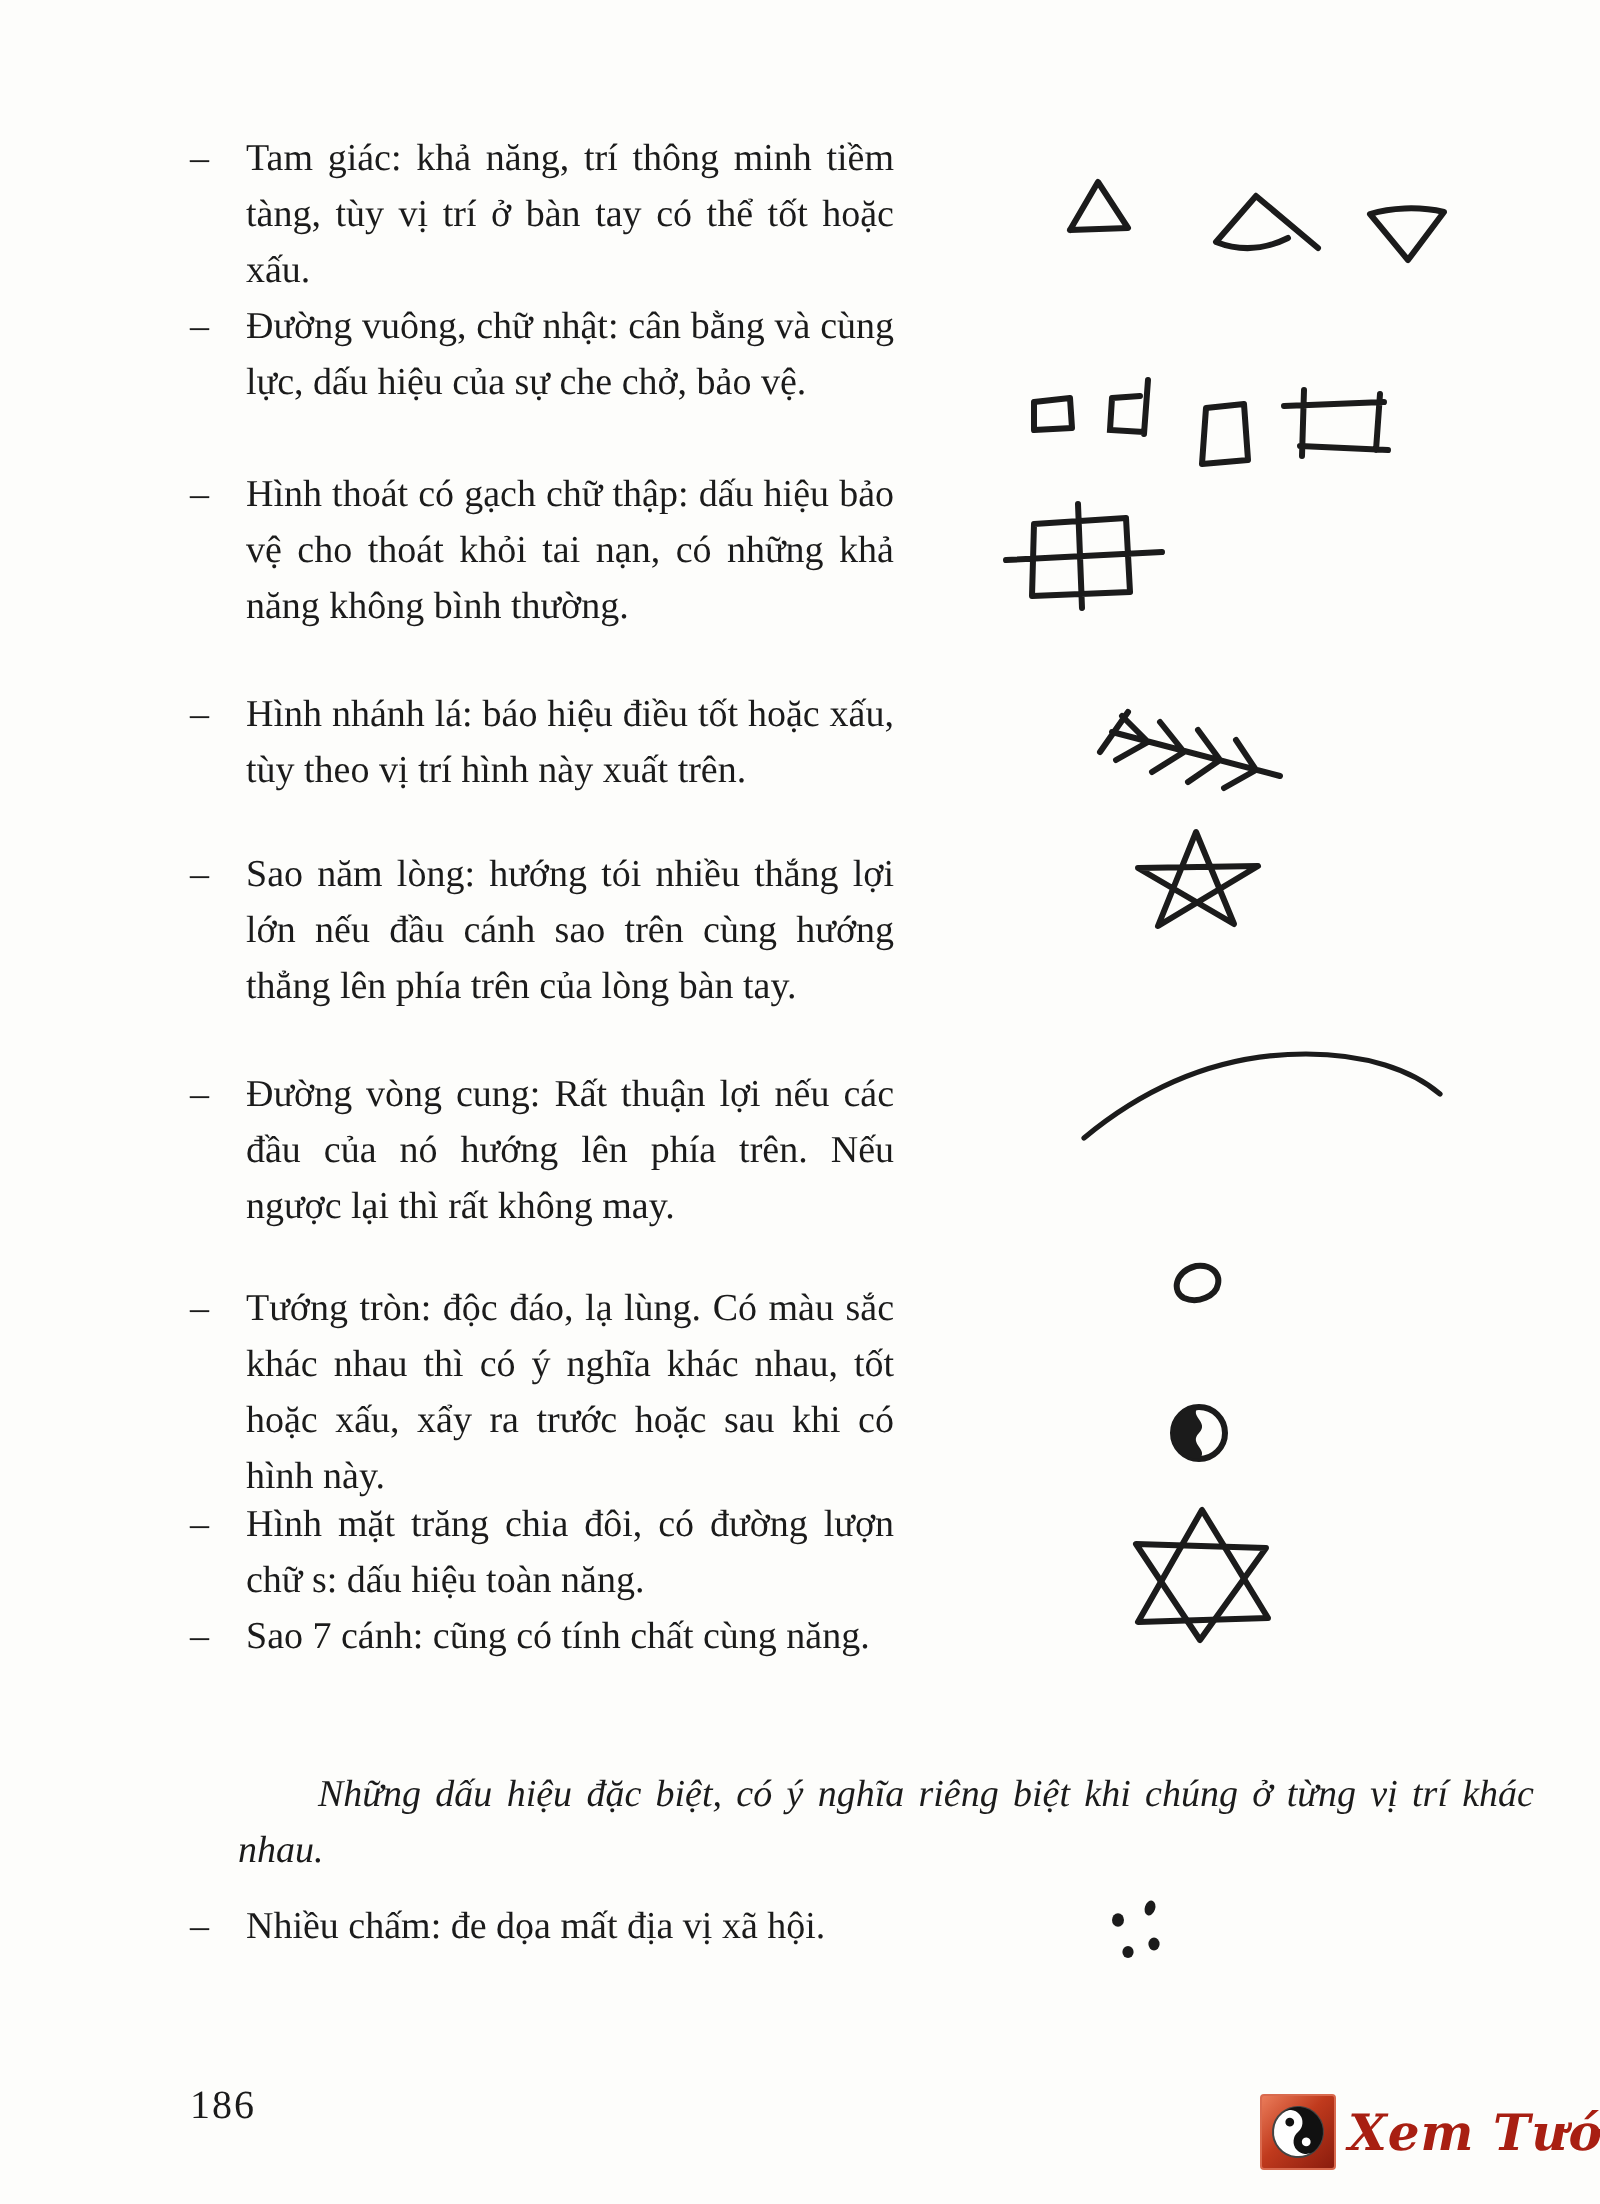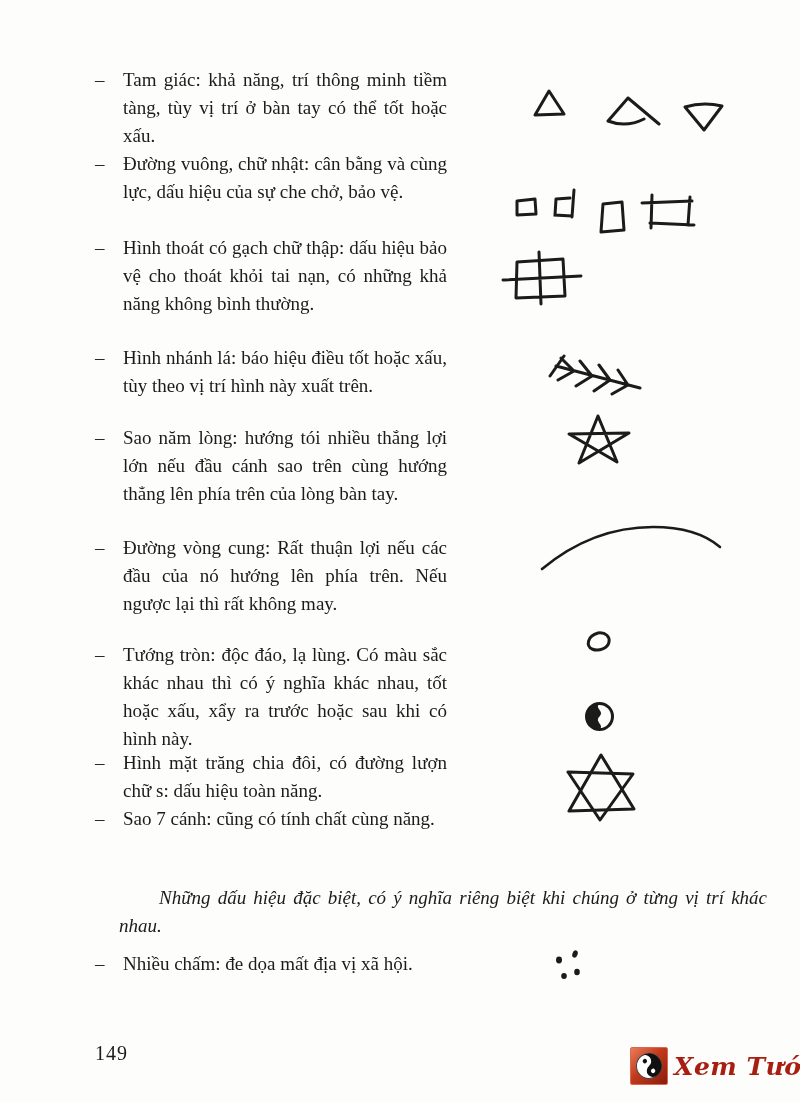--- a/index.html
+++ b/index.html
@@ -83,21 +83,21 @@
   <div class="item" style="top:805px">
     <span class="dash">–</span><span class="term">Sao 7 cánh:</span> <span>cũng có tính chất cùng năng.</span>
   </div>
 
   <div class="note">Những dấu hiệu đặc biệt, có ý nghĩa riêng biệt khi chúng ở từng vị trí khác nhau.</div>
 
   <div class="item" style="top:950px;width:322px">
     <span class="dash">–</span><span class="term">Nhiều chấm:</span> <span>đe dọa mất địa vị xã hội.</span>
   </div>
 
-  <div class="page-number">149</div>
+  <div class="page-number">186</div>
 
   <div class="sym" style="left:531px;top:88px">
     <svg width="36" height="30" viewBox="0 0 36 30">
         <path d="M4,27 L18,3 L33,26 L4,27" fill="none" stroke="#1b1b1b" stroke-width="3" stroke-linecap="round" stroke-linejoin="round"></path>
       </svg>
   </div>
   <div class="sym" style="left:604px;top:94px">
     <svg width="58" height="33" viewBox="0 0 58 33">
         <path d="M24,4 L4,27 Q22,34 40,25 M24,4 L55,30" fill="none" stroke="#1b1b1b" stroke-width="3" stroke-linecap="round" stroke-linejoin="round"></path>
       </svg>

